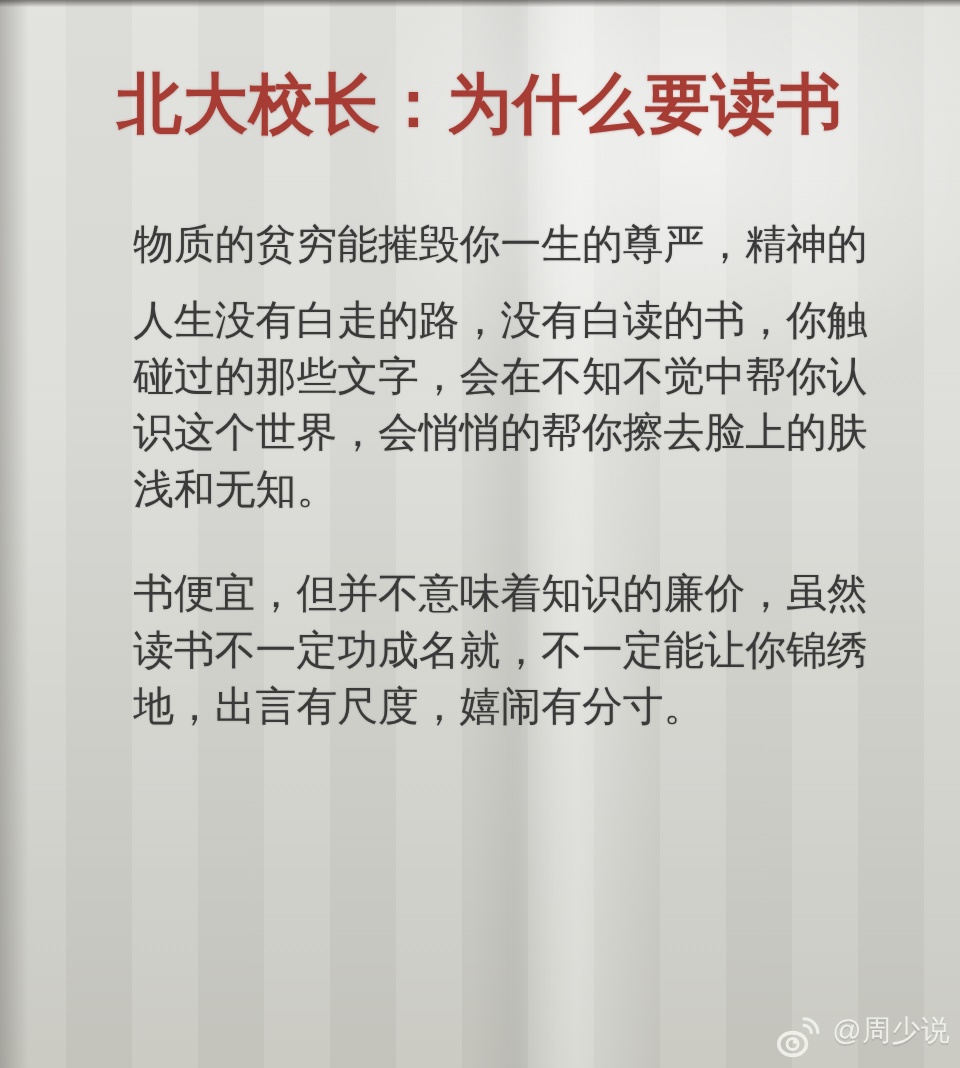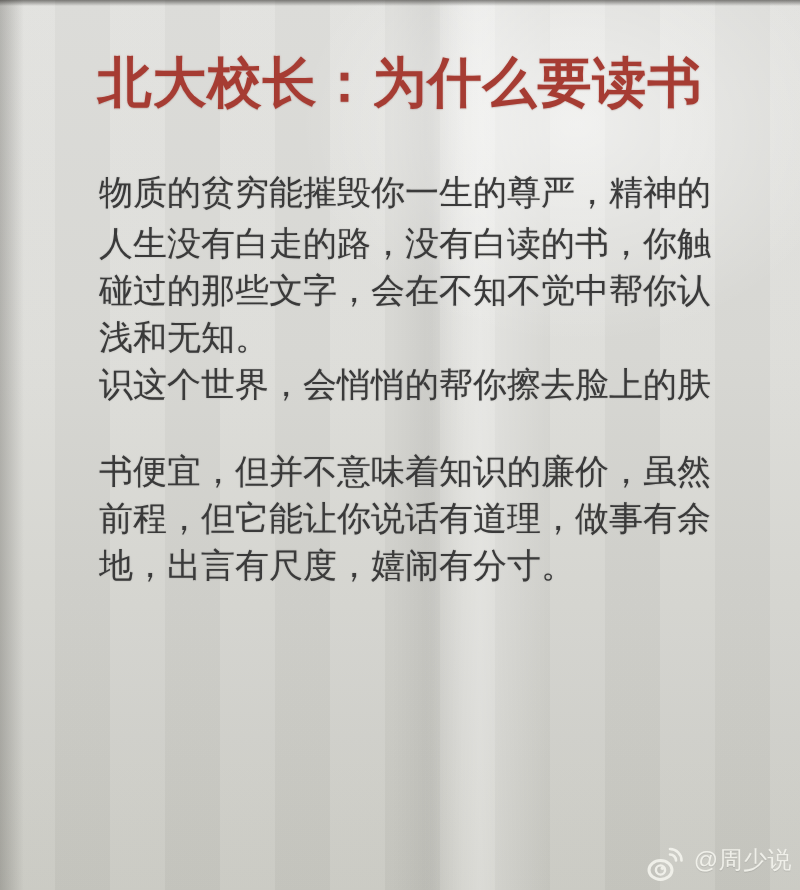--- a/index.html
+++ b/index.html
@@ -32,40 +32,40 @@
       linear-gradient(180deg, #e1e1de 0%, #dcdcd8 40%, #d3d3ce 68%, #c8c8c1 100%);
   }
 
   .title {
     position: absolute;
     top: 56px;
     left: 0;
     width: 800px;
     margin: 0;
     text-align: center;
-    font-family: Liberation Mono, monospace;
+    font-family: Liberation Serif, serif;
     font-weight: bold;
     font-size: 54px;
     line-height: 62px;
     letter-spacing: 1px;
     color: #a63c33;
     text-shadow: 0 0 2px rgba(166,60,51,0.35), 0 1px 1px rgba(0,0,0,0.08);
   }
 
   .body-text {
     position: absolute;
     top: 165px;
     left: 95px;
     width: 628px;
     font-size: 34px;
     line-height: 47px;
     color: #3a3a3a;
     text-shadow: 0 0 1.5px rgba(55,55,55,0.35);
   }
-  .body-text p { margin: 4px; }
+  .body-text p { margin: 16px; }
   .para-2 { margin-bottom: 40px !important; }
   .para-3 { margin-bottom: 38px !important; }
   .line { display: block; white-space: nowrap; }
 
   .watermark {
     position: absolute;
     right: 8px;
     bottom: 8px;
     display: flex;
     gap: 7px;
@@ -87,26 +87,26 @@
 
   <h1 class="title">北大校长：为什么要读书</h1>
 
   <div class="body-text">
     <p class="para-1">
       <span class="line">物质的贫穷能摧毁你一生的尊严，精神的</span>
     </p>
     <p class="para-2">
       <span class="line">人生没有白走的路，没有白读的书，你触</span>
       <span class="line">碰过的那些文字，会在不知不觉中帮你认</span>
+      <span class="line">识这个世界，会悄悄的帮你擦去脸上的肤</span>
       <span class="line">浅和无知。</span>
-      <span class="line">识这个世界，会悄悄的帮你擦去脸上的肤</span>
     </p>
     <p class="para-3">
       <span class="line">书便宜，但并不意味着知识的廉价，虽然</span>
-      <span class="line">前程，但它能让你说话有道理，做事有余</span>
+      <span class="line">读书不一定功成名就，不一定能让你锦绣</span>
       <span class="line">地，出言有尺度，嬉闹有分寸。</span>
     </p>
   </div>
 
   <div class="watermark">
     <span class="weibo-icon">
       <svg width="40" height="36" viewBox="0 0 40 36">
         <g fill="none" stroke="#f5f5ef" stroke-linecap="round">
 
           <path d="M23 8.5 A6 6 0 0 1 29 14.5" stroke-width="2.6"></path>

